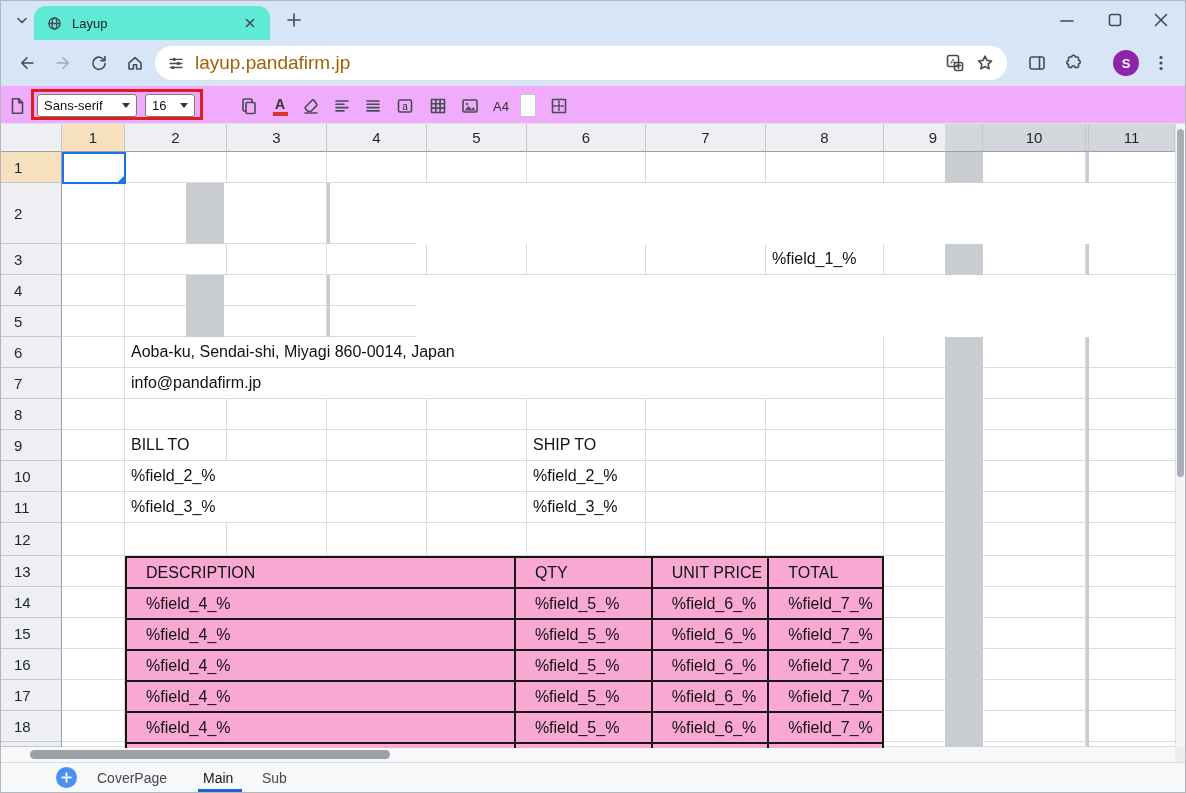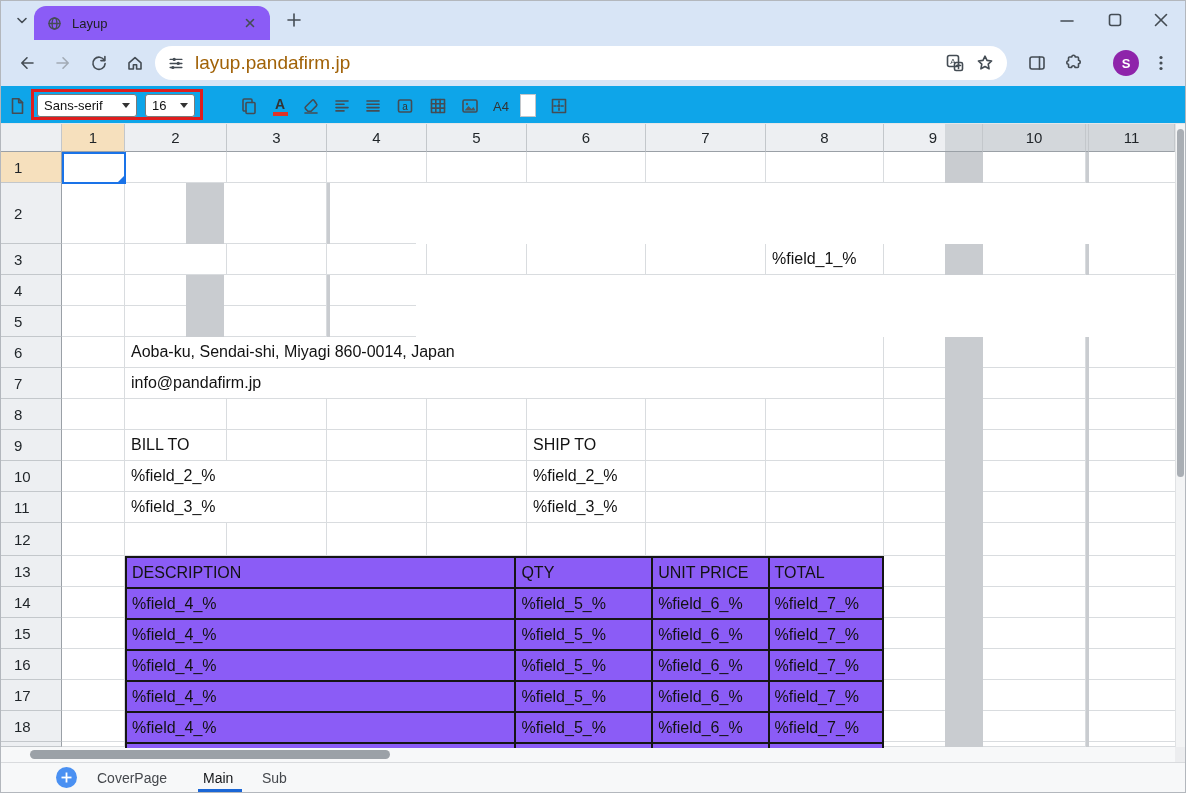--- a/index.html
+++ b/index.html
@@ -4,34 +4,34 @@
 <style>
   *{box-sizing:border-box;margin:0;padding:0}
   body{width:1186px;height:793px;position:relative;overflow:hidden;background:#fff;
        font-family:"Liberation Sans",sans-serif;}
   .abs{position:absolute}
   svg{display:block}
   .ic{stroke:#444c54;stroke-width:1.6;fill:none;stroke-linecap:round;stroke-linejoin:round}
 
   
   #titlebar{position:absolute;left:0;top:0;width:1186px;height:40px;background:#d8e5f6}
-  #tab{position:absolute;left:34px;top:6px;width:236px;height:34px;background:#8b5cf6;
+  #tab{position:absolute;left:34px;top:6px;width:236px;height:34px;background:#5eead4;
        border-radius:12px 12px 0 0;display:flex;align-items:center;padding:0 12px;gap:9px}
   #tab .t{font-size:13px;color:#202124;flex:1}
   .winbtn{position:absolute;top:8px;width:30px;height:24px;display:flex;align-items:center;justify-content:center}
   #addressbar{position:absolute;left:0;top:40px;width:1186px;height:46px;background:#d8e5f6}
   .navbtn{position:absolute;top:10px;width:26px;height:26px;display:flex;align-items:center;justify-content:center;border-radius:50%}
   #omnibox{position:absolute;left:155px;top:6px;width:852px;height:34px;background:#fff;border-radius:17px;
            display:flex;align-items:center;padding:0 12px;gap:10px}
   #omnibox .url{font-size:19px;color:#a16207;flex:1}
   #avatar{position:absolute;left:1113px;top:10px;width:26px;height:26px;border-radius:50%;background:#8e24aa;
           color:#fff;font-size:13px;display:flex;align-items:center;justify-content:center;font-weight:bold}
 
   
-  #toolbar{position:absolute;left:0;top:86px;width:1186px;height:38px;background:#0ea5e9;border-bottom:1px solid #e4e6e8}
+  #toolbar{position:absolute;left:0;top:86px;width:1186px;height:38px;background:#f0abfc;border-bottom:1px solid #e4e6e8}
   #redbox{position:absolute;left:31px;top:3px;width:172px;height:31px;border:3px solid #df1d1d;pointer-events:none;z-index:5}
   .dd{position:absolute;top:8px;height:23px;background:#fff;border:1px solid #7a7a7a;border-radius:3px;
       font-size:13px;color:#111;display:flex;align-items:center;padding:0 6px;gap:6px}
   .dd .arr{margin-left:auto;width:0;height:0;border-left:4px solid transparent;border-right:4px solid transparent;border-top:5px solid #333}
   .tb{position:absolute;top:8px;width:24px;height:24px;display:flex;align-items:center;justify-content:center}
   #fontcolor{flex-direction:column;display:flex;align-items:center;justify-content:center}
   #fontcolor .A{font-size:14px;font-weight:bold;color:#333;line-height:14px}
   #fontcolor .bar{width:15px;height:4px;background:#e03328;margin-top:1px}
   #a4{font-size:13px;color:#333;width:auto}
   #swatch{position:absolute;left:520px;top:8px;width:16px;height:23px;background:#fff;border:1px solid #c2c6ca}
@@ -53,22 +53,22 @@
   .c.nb{border:none}
   .gband{width:38px;background:#c9ccd0}
   .gdiv{width:3px;background:#c9ccd0}
   .x1{width:63px}.x2{width:102px}.x3{width:100px}.x6{width:119px}.x7{width:120px}.x8{width:118px}
   .x9{width:61px}.xa{width:103px}.xb{width:86px}.xm{width:759px}.xm2{width:202px}
   .title{font-size:38px;color:#8d8d8d;padding-left:5px;letter-spacing:1px}
 
   #invtable{position:absolute;left:125px;top:556px;width:759px;height:192px;overflow:hidden;
             border-top:2px solid #151515;border-left:2px solid #151515;background:#fff;z-index:3}
   .trow{display:flex;height:31px}
-  .tc{background:#8b5cf6;border-right:2px solid #151515;border-bottom:2px solid #151515;
-      font-size:16px;color:#121212;display:flex;align-items:center;padding-left:5px;white-space:nowrap}
+  .tc{background:#f9a8d4;border-right:2px solid #151515;border-bottom:2px solid #151515;
+      font-size:16px;color:#121212;display:flex;align-items:center;padding-left:19px;white-space:nowrap}
   .td{width:402px}.tq{width:141px}.tu{width:120px}.tt{width:118px}
 
   #selcell{position:absolute;left:62px;top:152px;width:64px;height:32px;border:2px solid #1a73e8;z-index:4}
   #selcell::after{content:"";position:absolute;right:-1px;bottom:-1px;width:0;height:0;
                   border-bottom:8px solid #1a73e8;border-left:8px solid transparent}
 
   
   #vscroll{position:absolute;left:1175px;top:124px;width:11px;height:623px;background:#f3f4f5;border-left:1px solid #e0e2e4}
   #vthumb{position:absolute;left:1177px;top:129px;width:7px;height:348px;background:#a9aeb4;border-radius:4px}
   #hscroll{position:absolute;left:0;top:747px;width:1175px;height:15px;background:#f7f8f9}

